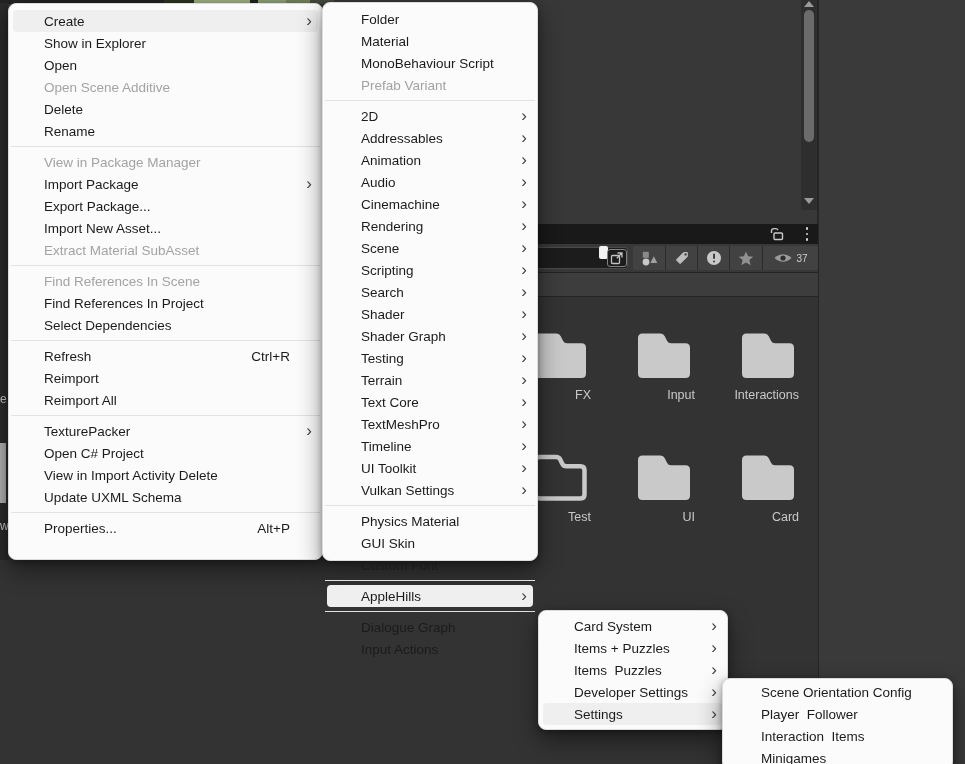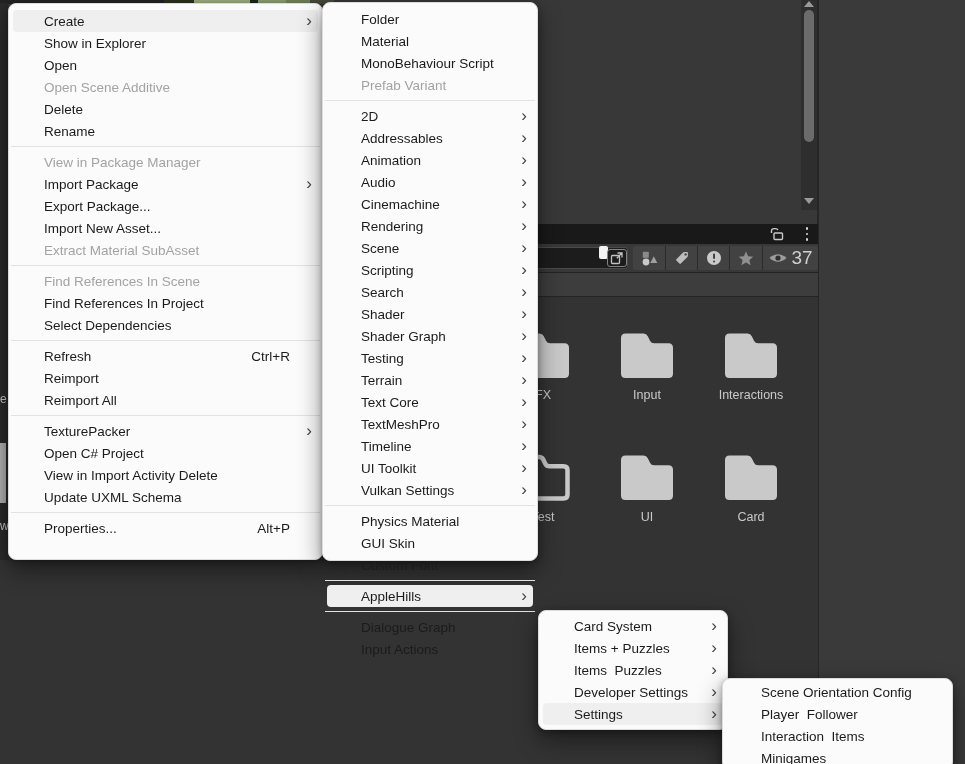--- a/index.html
+++ b/index.html
@@ -34,26 +34,26 @@
   
   #project-toolbar{left:0;top:244px;width:818px;height:28px;background:#383838;}
   #search-field{left:336px;top:247px;width:292px;height:22px;background:#1c1c1c;border:1px solid #4a4a4a;border-radius:3px;box-sizing:border-box;color:#ddd;font-size:12px;padding:0 24px 0 8px;outline:none;font-family:"Liberation Sans",sans-serif;}
   #search-fragment{left:599px;top:246px;width:9px;height:13px;background:#f2f2f2;border-radius:2px;}
   #search-open-btn{left:607px;top:249px;width:20px;height:18px;border:1px solid #828282;border-radius:3px;box-sizing:border-box;display:flex;align-items:center;justify-content:center;}
   #segment-strip{left:633px;top:246px;width:185px;height:24px;background:#424242;border-radius:2px;display:flex;}
   .seg{height:100%;display:flex;align-items:center;justify-content:center;box-sizing:border-box;}
   .seg + .seg{border-left:1px solid #2b2b2b;}
   #seg-types{width:32px;} #seg-labels{width:32px;} #seg-warn{width:32px;} #seg-fav{width:33px;}
   #seg-vis{width:56px;gap:3px;}
-  #vis-count{color:#cfcfcf;font-size:19px;}
+  #vis-count{color:#cfcfcf;font-size:10px;}
 
   
   #content-topbar{left:0;top:272px;width:818px;height:25px;background:#3d3d3d;border-top:1px solid #232323;border-bottom:1px solid #242424;box-sizing:border-box;}
   #content{left:0;top:297px;width:818px;height:467px;background:var(--c-editor_bg,#333);}
-  .folder-cell{position:absolute;width:96px;text-align:center;}
+  .folder-cell{position:absolute;width:96px;text-align:right;}
   .folder-label{display:block;margin-top:4px;color:var(--c-folder,#c9c9c9);font-size:12.5px;}
 
   
   #left-strip{left:0;top:3px;width:8px;height:557px;background:#2b2b2b;}
   #left-light-block{left:0;top:443px;width:6px;height:60px;background:#b2b2b2;}
   .edge-frag{color:#c9c9c9;font-size:12px;width:10px;overflow:hidden;}
   #frag-e{left:0;top:392px;} #frag-w{left:0;top:519px;}
 
   
   .menu{

